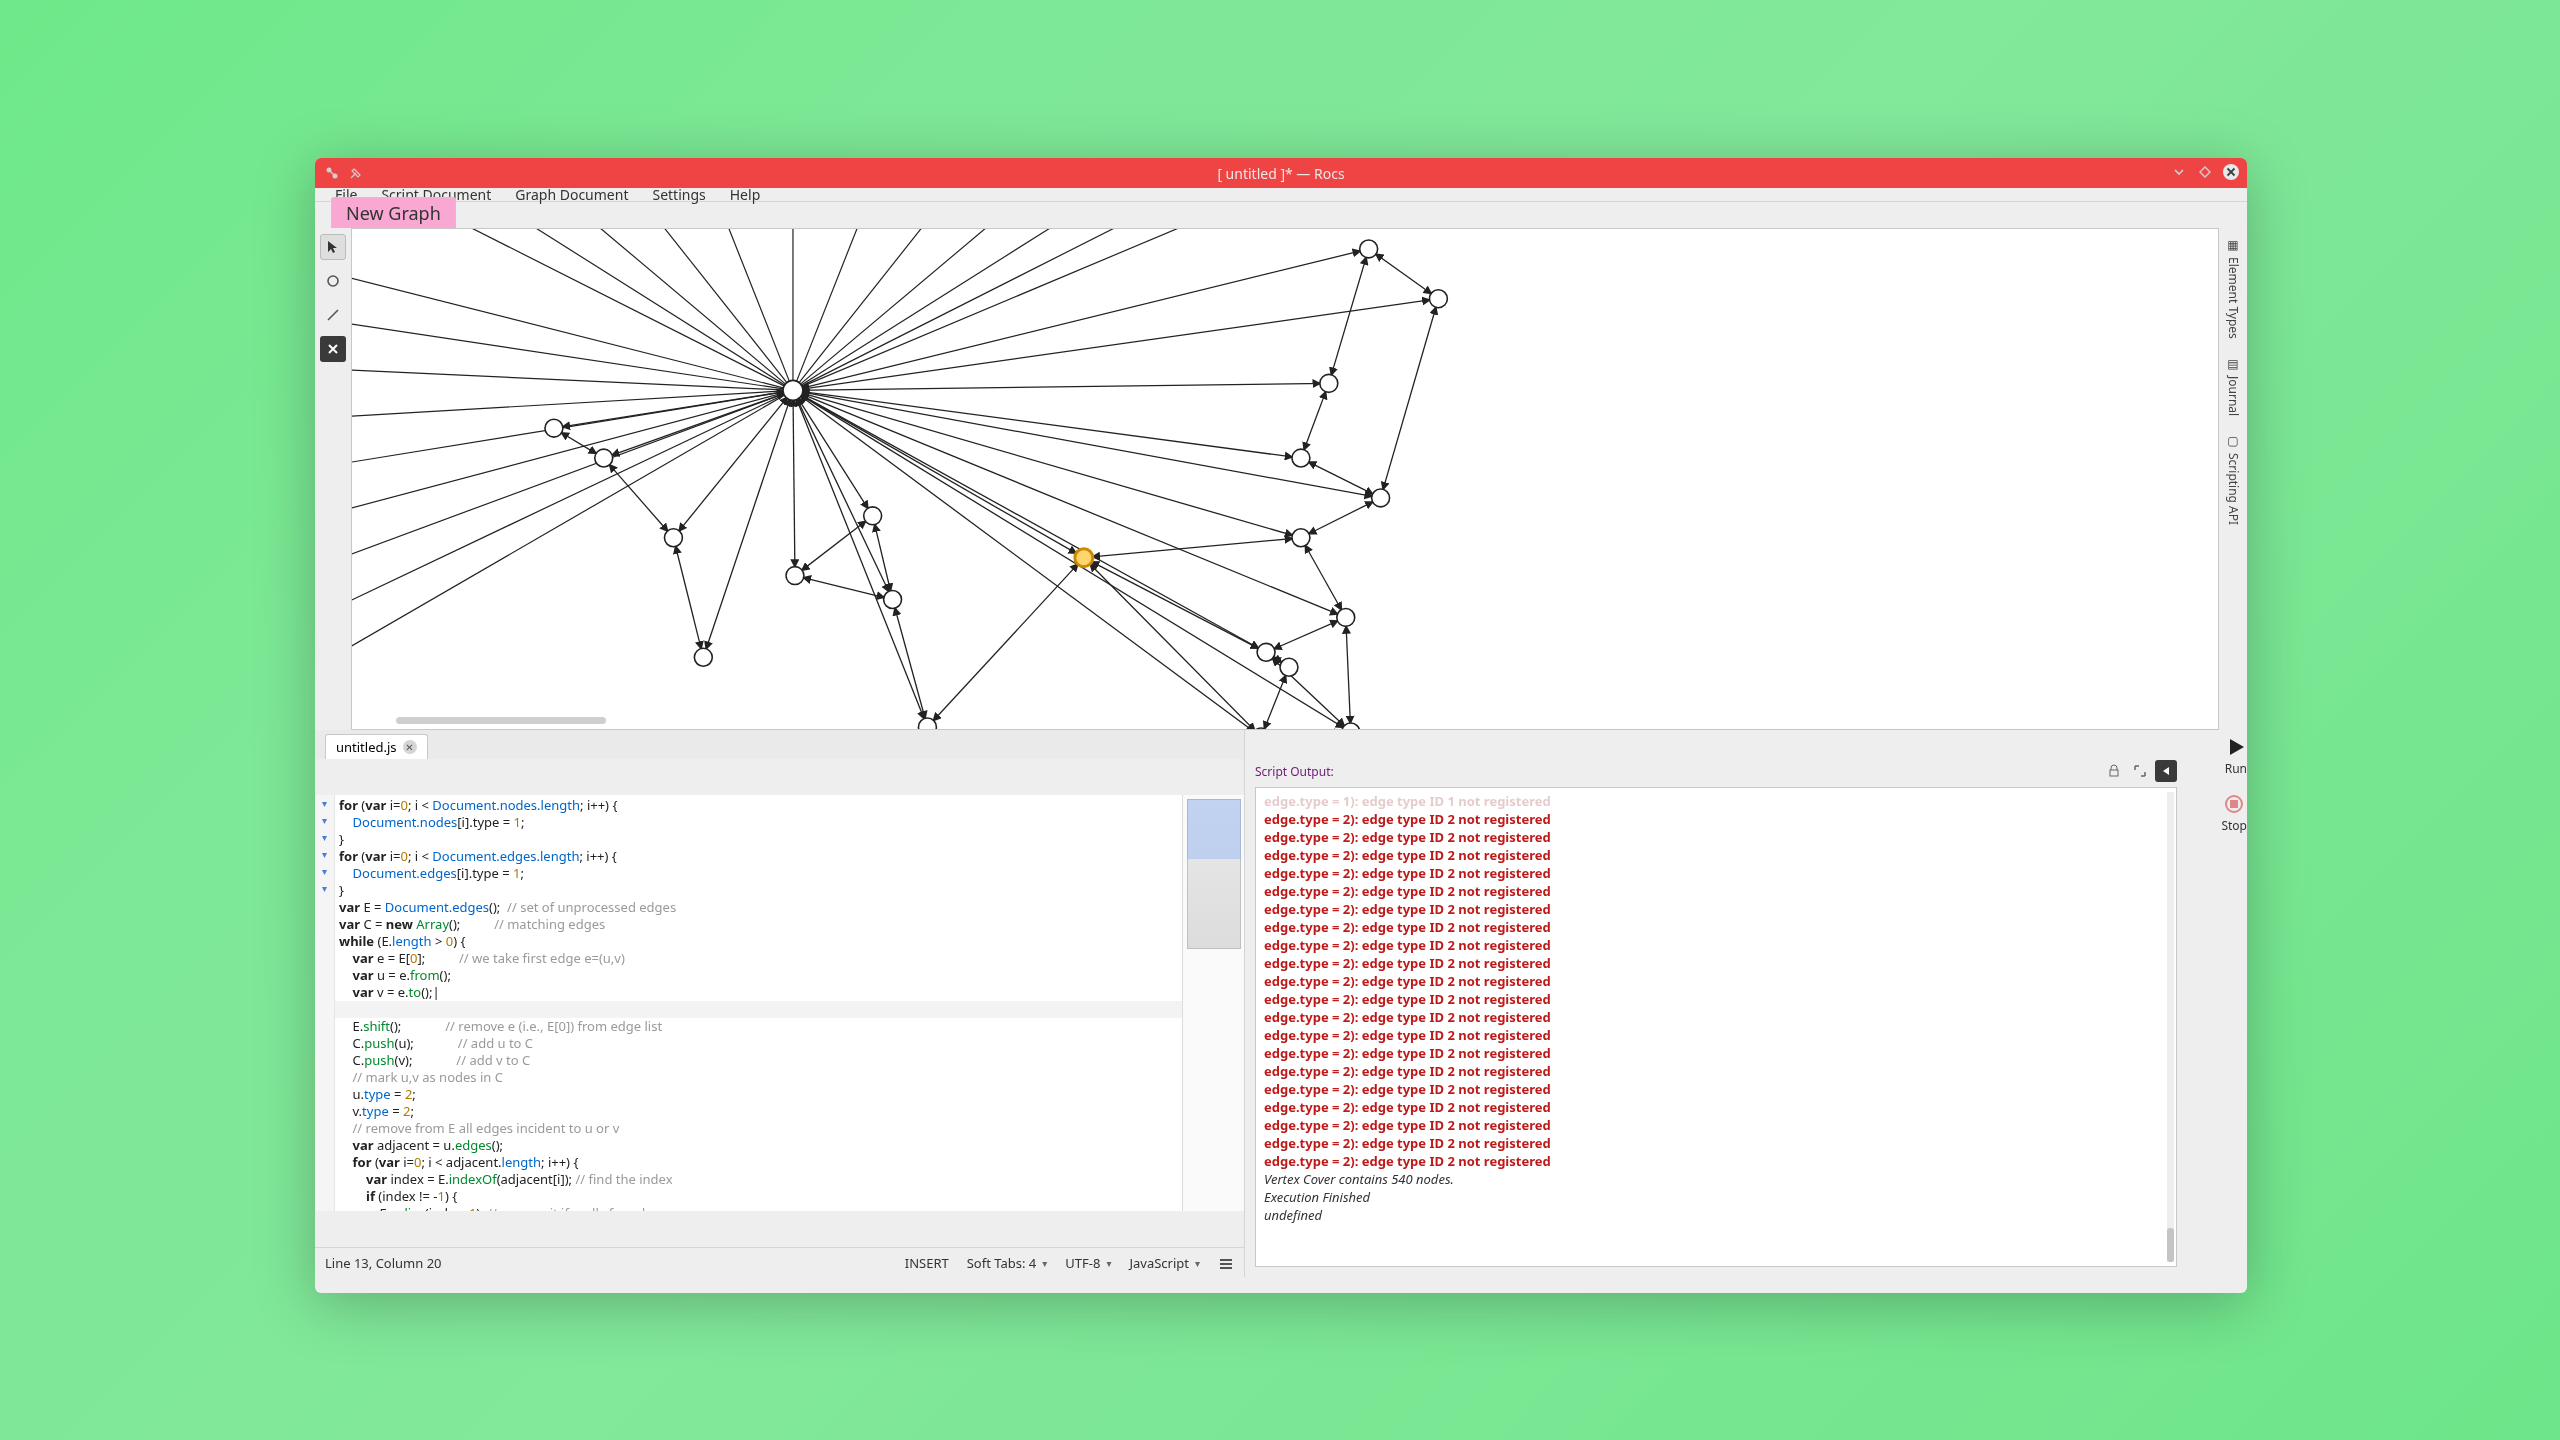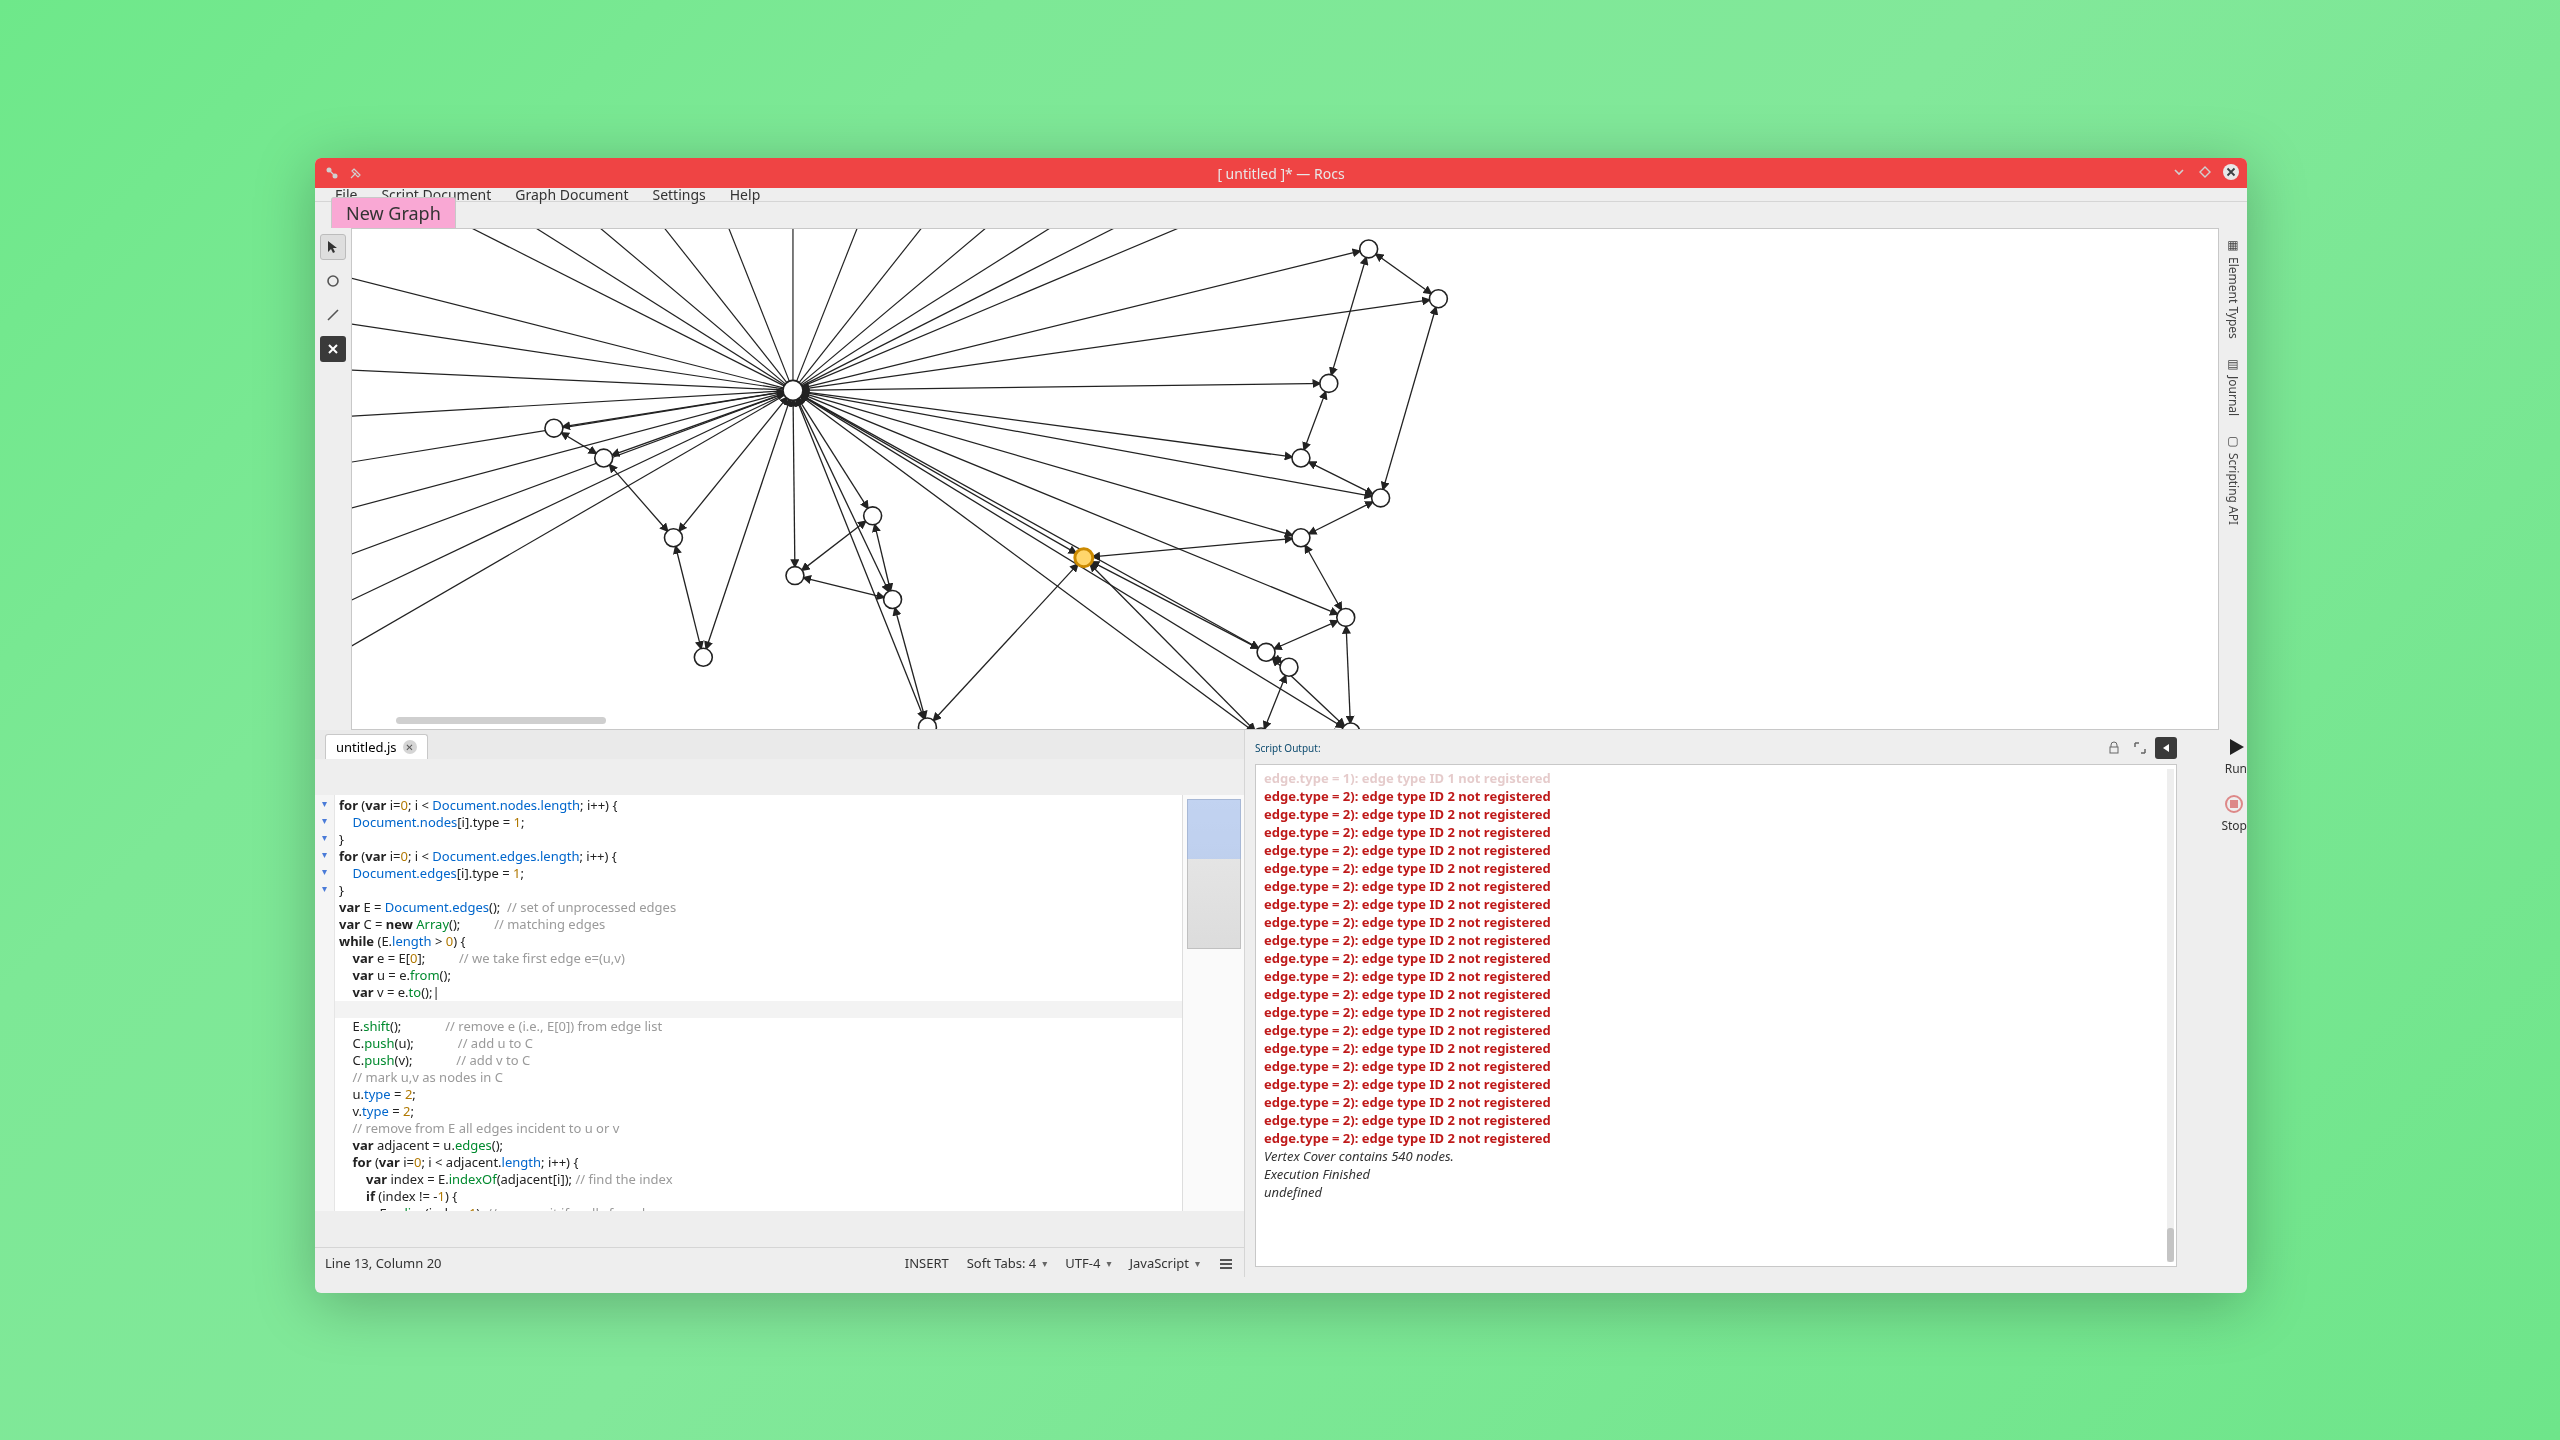--- a/index.html
+++ b/index.html
@@ -71,21 +71,21 @@
 .minimap .view { position:absolute; left:4px; top:4px; width:54px; height:60px; background:rgba(120,170,255,0.35); }
 
 .statusbar { height:30px; border-top:1px solid #d5d5d5; background:#eeeeee; display:flex; align-items:center; font-size:13px; color:#333; padding:0 10px; gap:18px; }
 .statusbar .spacer { flex:1; }
 .statusbar .sel { display:flex; align-items:center; gap:6px; cursor:pointer; }
 .statusbar .chev { font-size:10px; color:#666; }
 .statusbar .ico { width:16px; height:16px; display:flex; align-items:center; justify-content:center; }
 
 .output-col { flex:1; display:flex; background:#eeeeee; }
 .output-main { flex:1; display:flex; flex-direction:column; padding:6px 8px 10px 10px; }
-.output-header { display:flex; align-items:center; height:24px; font-size:10px; color:#0c4a6e; }
+.output-header { display:flex; align-items:center; height:24px; font-size:12px; color:#701a75;margin-top:23px; }
 .output-header .spacer { flex:1; }
 .output-header .hico { width:22px; height:22px; display:flex; align-items:center; justify-content:center; cursor:pointer; color:#555; margin-left:4px; }
 .output-box {
   flex:1; background:#ffffff; border:1px solid #c8c8c8; margin-top:4px;
   padding:4px 8px; overflow:hidden; position:relative; font-size:13px; line-height:18px;
 }
 .output-box .err { color:#bf1a1a; font-weight:bold; }
 .output-box .info { color:#333; font-style:italic; }
 .output-box .faded { color:#c99; opacity:0.5; font-weight:bold; }
 .output-box .scroll { position:absolute; right:2px; top:4px; width:7px; height:calc(100% - 8px); background:#eee; }
@@ -336,21 +336,21 @@
       </div>
       <div class="statusbar">
         <span>Line 13, Column 20</span>
         <span class="spacer"></span>
         <span>INSERT</span>
         <span class="sel">
             <span>Soft Tabs: 4</span>
             <span class="chev">▾</span>
           </span>
         <span class="sel">
-            <span>UTF-4</span>
+            <span>UTF-8</span>
             <span class="chev">▾</span>
           </span>
         <span class="sel">
             <span>JavaScript</span>
             <span class="chev">▾</span>
           </span>
         <span class="ico">
             <svg width="14" height="14">
               <rect x="1" y="3" width="12" height="2" fill="#555"></rect>
               <rect x="1" y="7" width="12" height="2" fill="#555"></rect>

